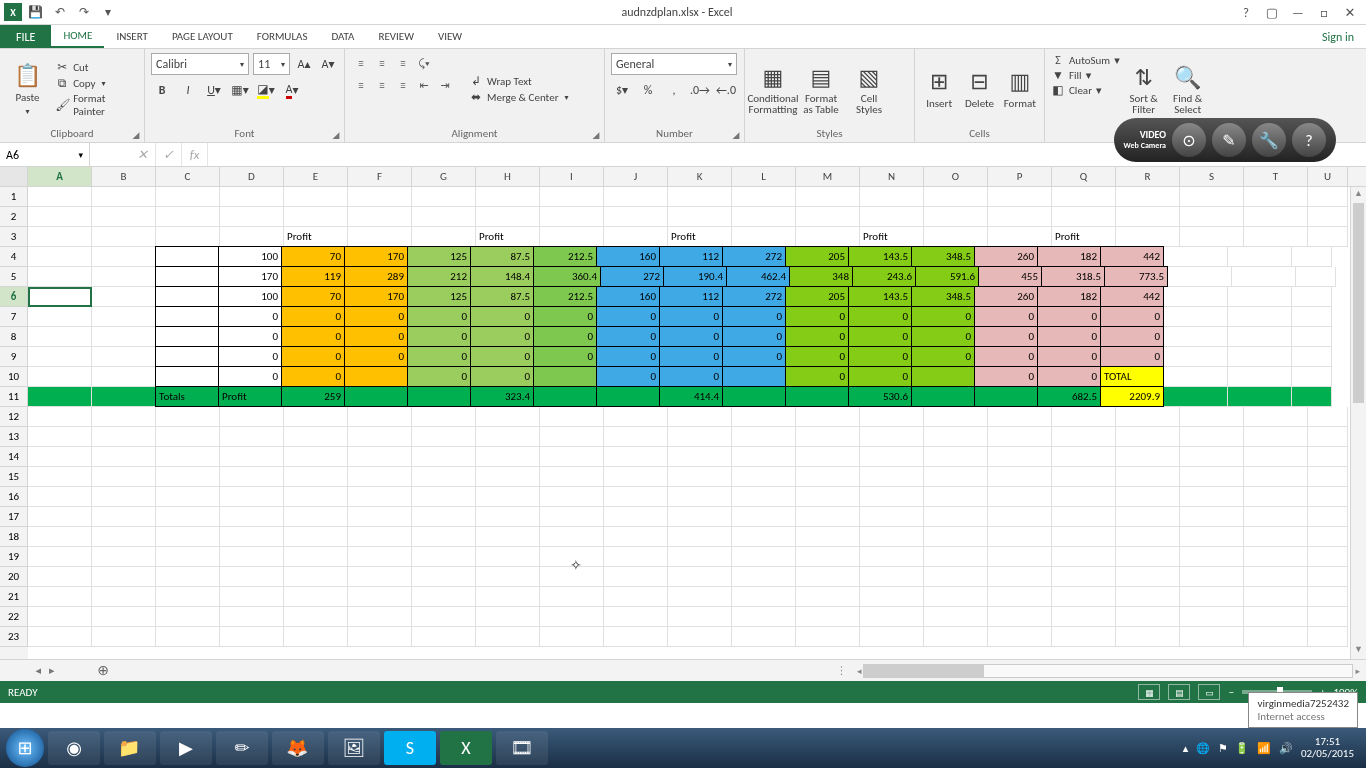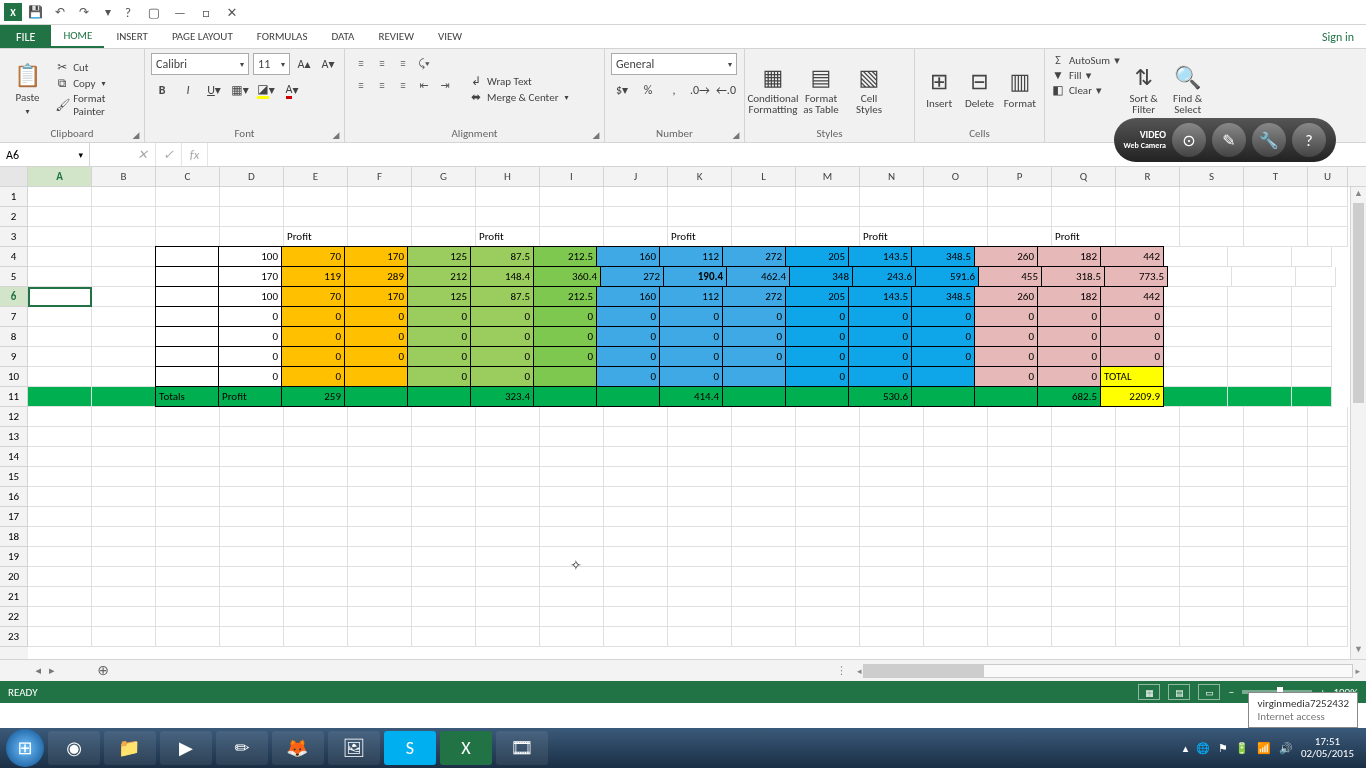--- a/index.html
+++ b/index.html
@@ -67,21 +67,21 @@
 .cell { border-right: 1px solid #e0e0e0; border-bottom: 1px solid #e0e0e0; display: flex; align-items: center; padding: 0 3px; font-size: 11px; overflow: hidden; white-space: nowrap; }
 .cell.right { justify-content: flex-end; }
 .cell.bordered { border: 1px solid #000; margin: -1px 0 0 -1px; }
 .cell.selected { outline: 2px solid #217346; outline-offset: -2px; background: #fff; z-index: 5; position: relative; }
 
 
 .c-orange { background: #ffc000; }
 .c-olive { background: #9acd5e; }
 .c-lime  { background: #7ec850; }
 .c-blue  { background: #3fa9e6; }
-.c-peach { background: #0ea5e9; padding-left: 34px; }
+.c-peach { background: #84cc16; padding-left: 34px; }
 .c-pink  { background: #e6b8b7; }
 .c-green { background: #00b050; }
 .c-yellow { background: #ffff00; }
 
 
 .sheet-bar { height: 22px; border-top: 1px solid #d4d4d4; display: flex; align-items: stretch; font-size: 11px; background: #f3f3f3; }
 .sheet-nav { width: 90px; display: flex; align-items: center; justify-content: center; gap: 8px; color: #777; }
 .sheet-tab { border-right: 1px solid #ccc; border-top: 1px solid #ccc; padding: 0 10px; display: flex; align-items: center; background: #efefef; margin-top: 2px; }
 .sheet-tab.active { background: #fff; border-bottom: 2px solid #217346; font-weight: bold; }
 .add-sheet { width: 26px; display: flex; align-items: center; justify-content: center; font-size: 14px; color: #666; }
@@ -118,20 +118,21 @@
 <body>
 
 <div class="titlebar">
   <div class="titlebar-left">
     <div class="excel-icon">X</div>
     <div class="qat-btn">💾</div>
     <div class="qat-btn">↶</div>
     <div class="qat-btn">↷</div>
     <div class="qat-btn">▾</div>
   </div>
+  <div class="titlebar-center">audnzdplan.xlsx - Excel</div>
   <div class="titlebar-right">
     <div class="win-btn">?</div>
     <div class="win-btn">▢</div>
     <div class="win-btn">—</div>
     <div class="win-btn">□</div>
     <div class="win-btn">✕</div>
   </div>
 </div>
 
 <div class="ribbon-tabs">
@@ -477,21 +478,21 @@
           <div class="cell" style="width: 64px;"></div>
           <div class="cell" style="width: 64px;"></div>
           <div class="cell bordered" style="width: 64px;"></div>
           <div class="cell right bordered" style="width: 64px;">170</div>
           <div class="cell right c-orange bordered" style="width: 64px;">119</div>
           <div class="cell right c-orange bordered" style="width: 64px;">289</div>
           <div class="cell right c-olive bordered" style="width: 64px;">212</div>
           <div class="cell right c-olive bordered" style="width: 64px;">148.4</div>
           <div class="cell right c-lime bordered" style="width: 68px;">360.4</div>
           <div class="cell right c-blue bordered" style="width: 64px;">272</div>
-          <div class="cell right c-blue bordered" style="width: 64px; font-weight: bold;">190.4</div>
+          <div class="cell right c-blue bordered" style="width: 64px;">190.4</div>
           <div class="cell right c-blue bordered" style="width: 64px;">462.4</div>
           <div class="cell right c-peach bordered" style="width: 64px;">348</div>
           <div class="cell right c-peach bordered" style="width: 64px;">243.6</div>
           <div class="cell right c-peach bordered" style="width: 64px;">591.6</div>
           <div class="cell right c-pink bordered" style="width: 64px; padding-left: 28px;">455</div>
           <div class="cell right c-pink bordered" style="width: 64px;">318.5</div>
           <div class="cell right c-pink bordered" style="width: 64px;">773.5</div>
           <div class="cell" style="width: 64px;"></div>
           <div class="cell" style="width: 64px;"></div>
           <div class="cell" style="width: 40px;"></div>

